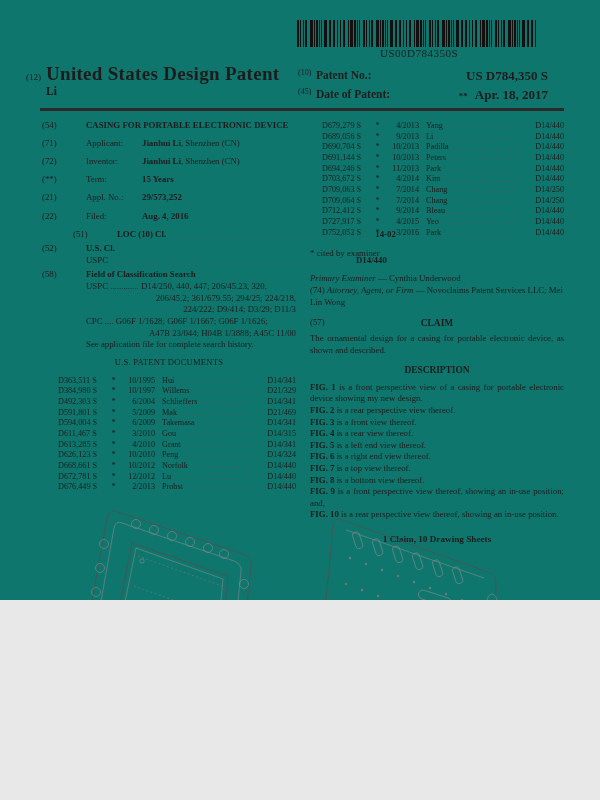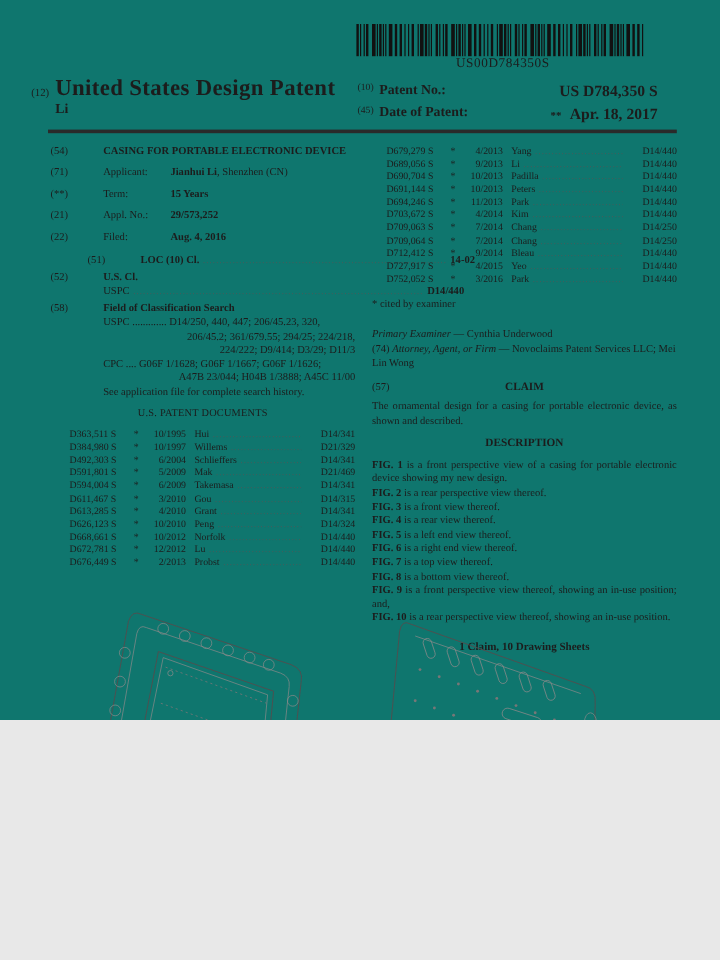--- a/index.html
+++ b/index.html
@@ -188,20 +188,24 @@
       <div class="field">
         <span class="fnum">(54)</span>
         <span class="fbody b">CASING FOR PORTABLE ELECTRONIC DEVICE</span>
       </div>
 
       <div class="field">
         <span class="fnum">(71)</span>
         <span class="fbody"><span class="flabel">Applicant:</span><span class="b">Jianhui Li</span><span>, Shenzhen (CN)</span></span>
       </div>
 
+      <div class="field">
+        <span class="fnum">(72)</span>
+        <span class="fbody"><span class="flabel">Inventor:</span><span class="b">Jianhui Li</span><span>, Shenzhen (CN)</span></span>
+      </div>
 
       <div class="field">
         <span class="fnum">(**)</span>
         <span class="fbody"><span class="flabel">Term:</span><span class="b">15 Years</span></span>
       </div>
 
       <div class="field">
         <span class="fnum">(21)</span>
         <span class="fbody"><span class="flabel">Appl. No.:</span><span class="b">29/573,252</span></span>
       </div>

